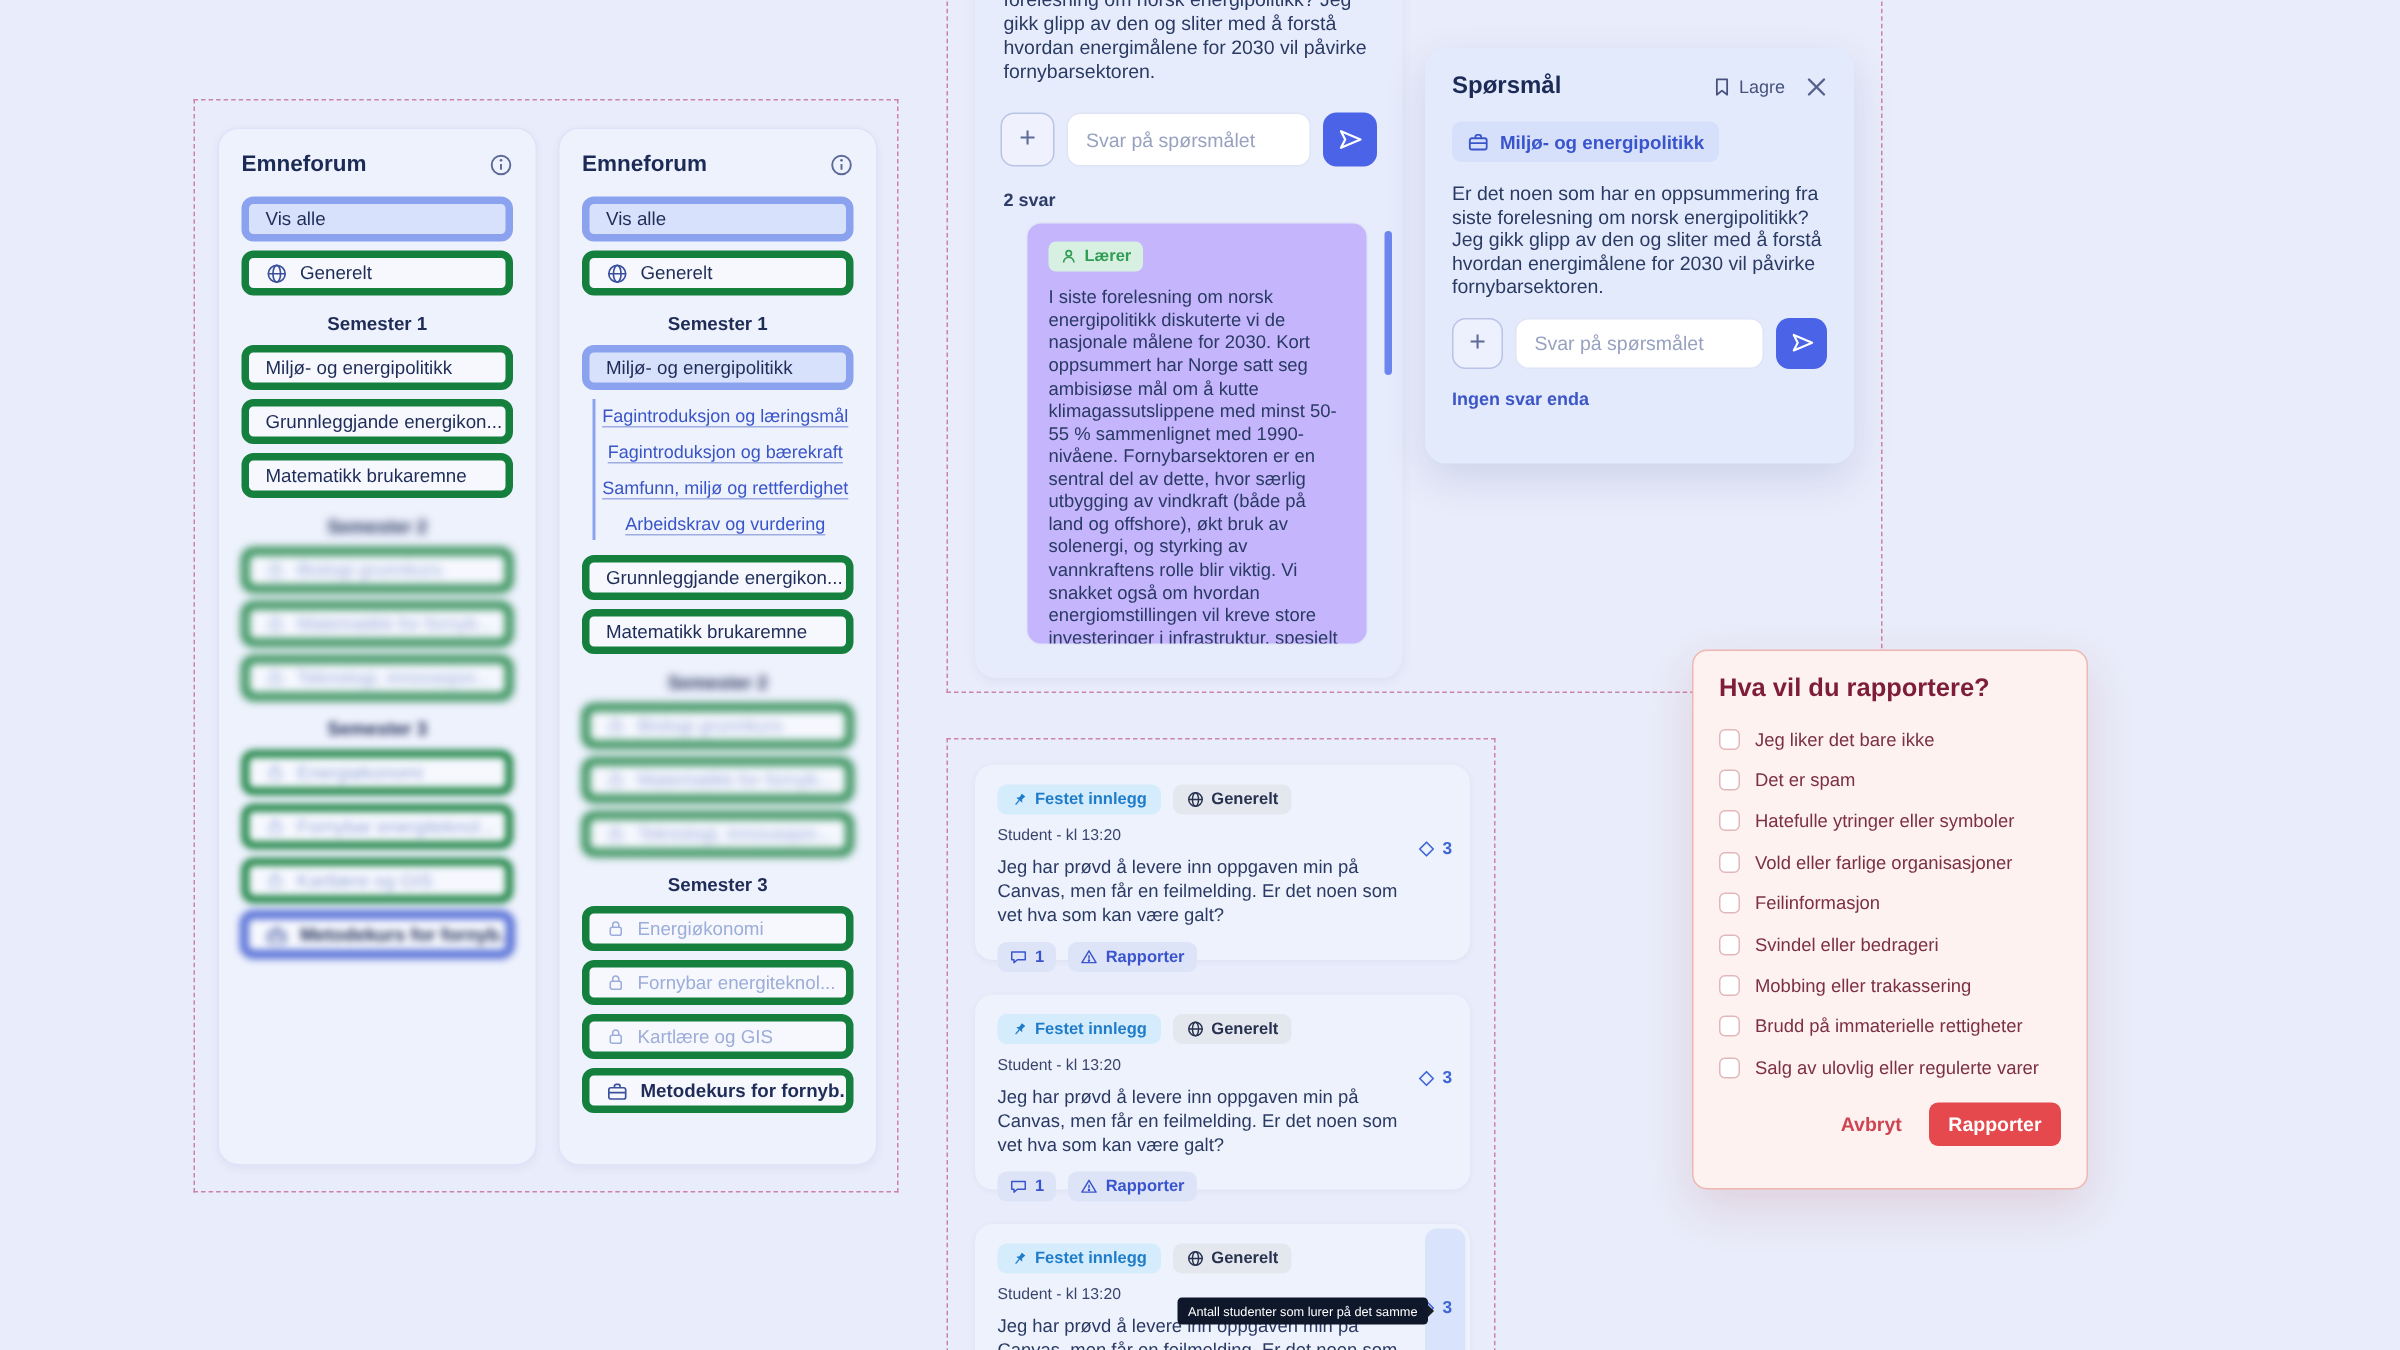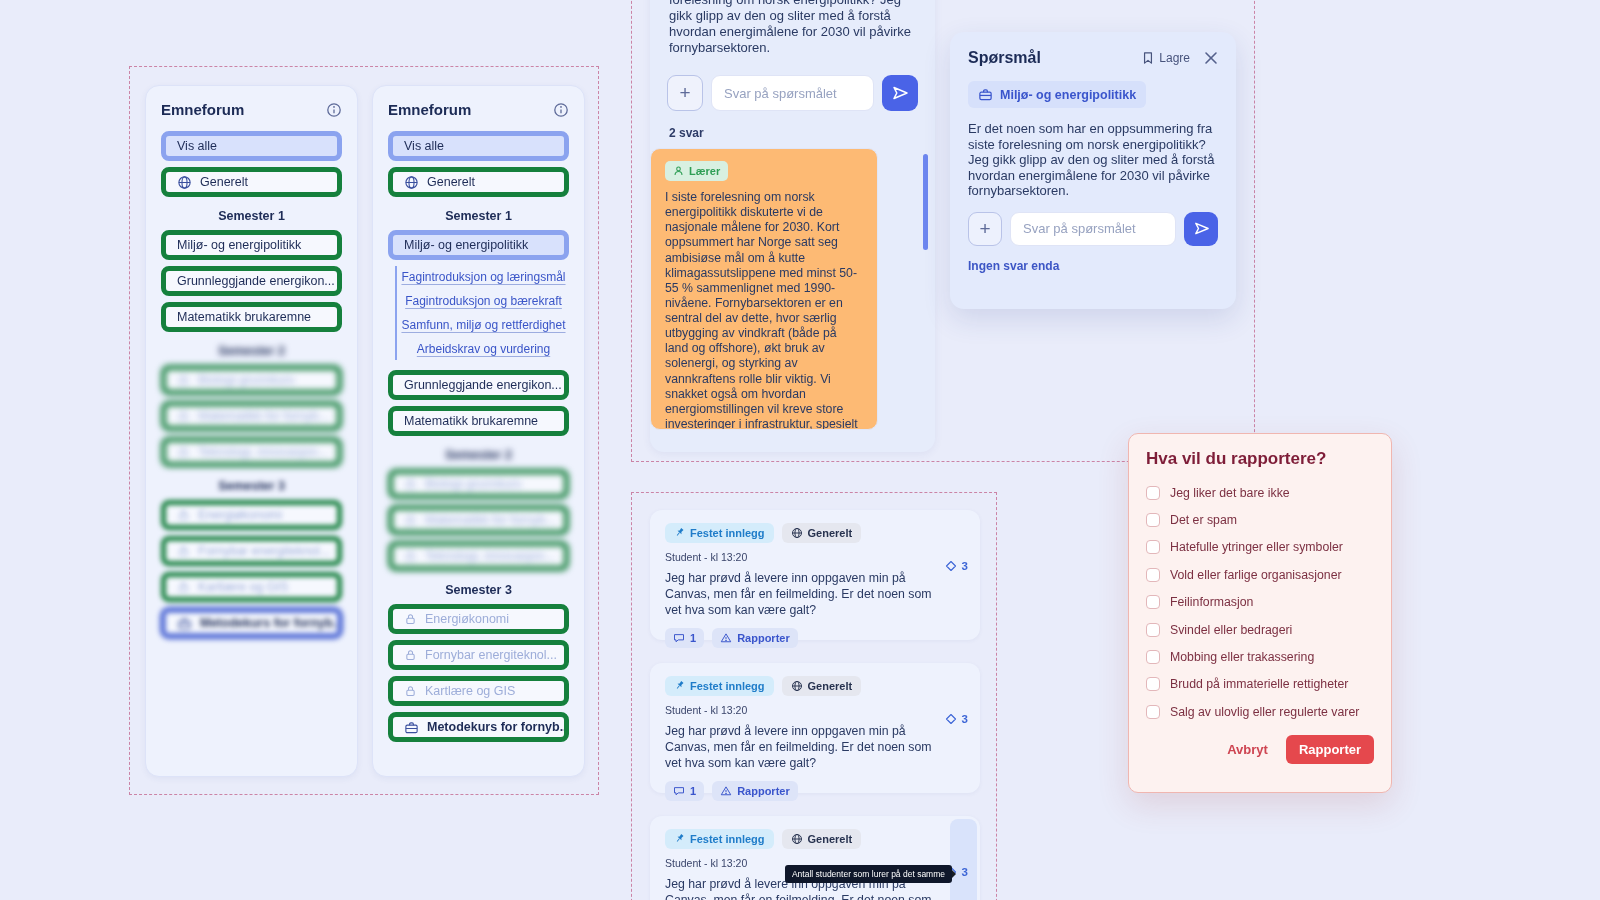--- a/index.html
+++ b/index.html
@@ -69,22 +69,22 @@
     flex:1; min-width:0; height:36px; background:#fff; border:1px solid #dfe4f6; border-radius:9px;
     padding:0 12px; font-size:13px; color:#2a3a63; font-family:"Liberation Sans", sans-serif;
   }
   .answer-input::placeholder { color:#97a2c0; }
   .send-btn {
     width:36px; height:36px; flex:0 0 36px; background:#4a63e7; border:none; border-radius:9px;
     display:flex; align-items:center; justify-content:center; cursor:pointer;
   }
   .svar-count { position:absolute; top:208px; left:19px; font-size:12px; font-weight:bold; color:#2e3c68; }
   .reply-card {
-    position:absolute; top:230px; left:0; width:228px; height:282px;
-    background:#fdba74; border:1px solid #e0e6f8; border-radius:10px;
+    position:absolute; top:230px; left:34px; width:228px; height:282px;
+    background:#c4b5fd; border:1px solid #e0e6f8; border-radius:10px;
     padding:12px 14px; overflow:hidden;
   }
   .teacher-badge {
     display:inline-flex; align-items:center; gap:5px; background:#d8f0e1; color:#2f9e55;
     font-size:11px; font-weight:bold; padding:4px 8px; border-radius:5px;
   }
   .reply-text { margin-top:9px; font-size:12.3px; line-height:1.23; color:#2a3a63; }
   .scroll-thumb { position:absolute; top:236px; right:7px; width:5px; height:96px; background:#6d86ef; border-radius:3px; cursor:pointer; }
 
   
@@ -109,21 +109,21 @@
 
   
   .post-card {
     position:absolute; left:650px; width:330px; height:130px;
     background:#eef2fd; border-radius:12px; box-shadow:0 1px 4px rgba(50,70,140,.06);
     padding:13px 15px;
   }
   #post1 { top:510px; } #post2 { top:663px; } #post3 { top:816px; }
   .badge-row { display:flex; gap:8px; margin-bottom:8px; }
   .pin-badge {
-    display:inline-flex; align-items:flex-start; gap:5px; background:#d4ecfb; color:#1f7cc9;
+    display:inline-flex; align-items:flex-end; gap:5px; background:#d4ecfb; color:#1f7cc9;
     font-size:11px; font-weight:bold; padding:4px 9px; border-radius:6px; cursor:pointer;
   }
   .cat-badge {
     display:inline-flex; align-items:center; gap:5px; background:#e5e7ef; color:#27324f;
     font-size:11px; font-weight:bold; padding:4px 9px; border-radius:6px; cursor:pointer;
   }
   .author-line { font-size:10.5px; color:#3a456b; margin-bottom:8px; }
   .post-body { font-size:12.3px; line-height:1.3; color:#2a3a63; width:280px; margin-bottom:9px; }
   .chips-row { display:flex; gap:8px; }
   .chip {

